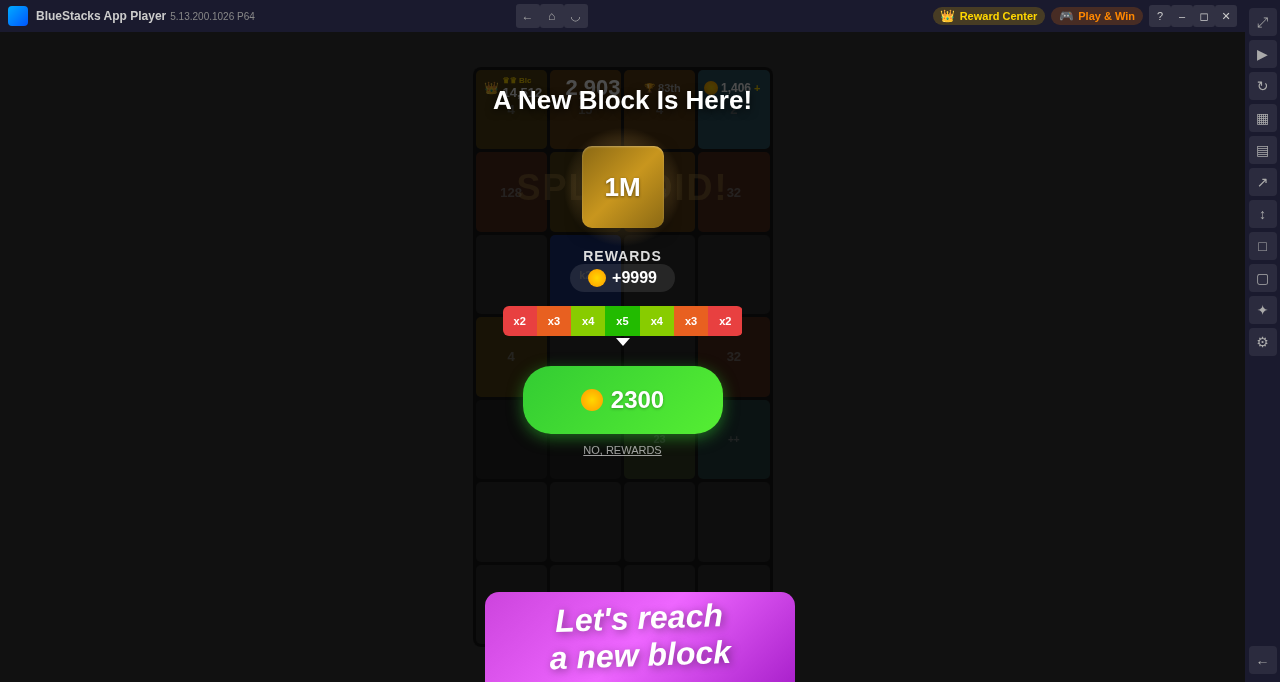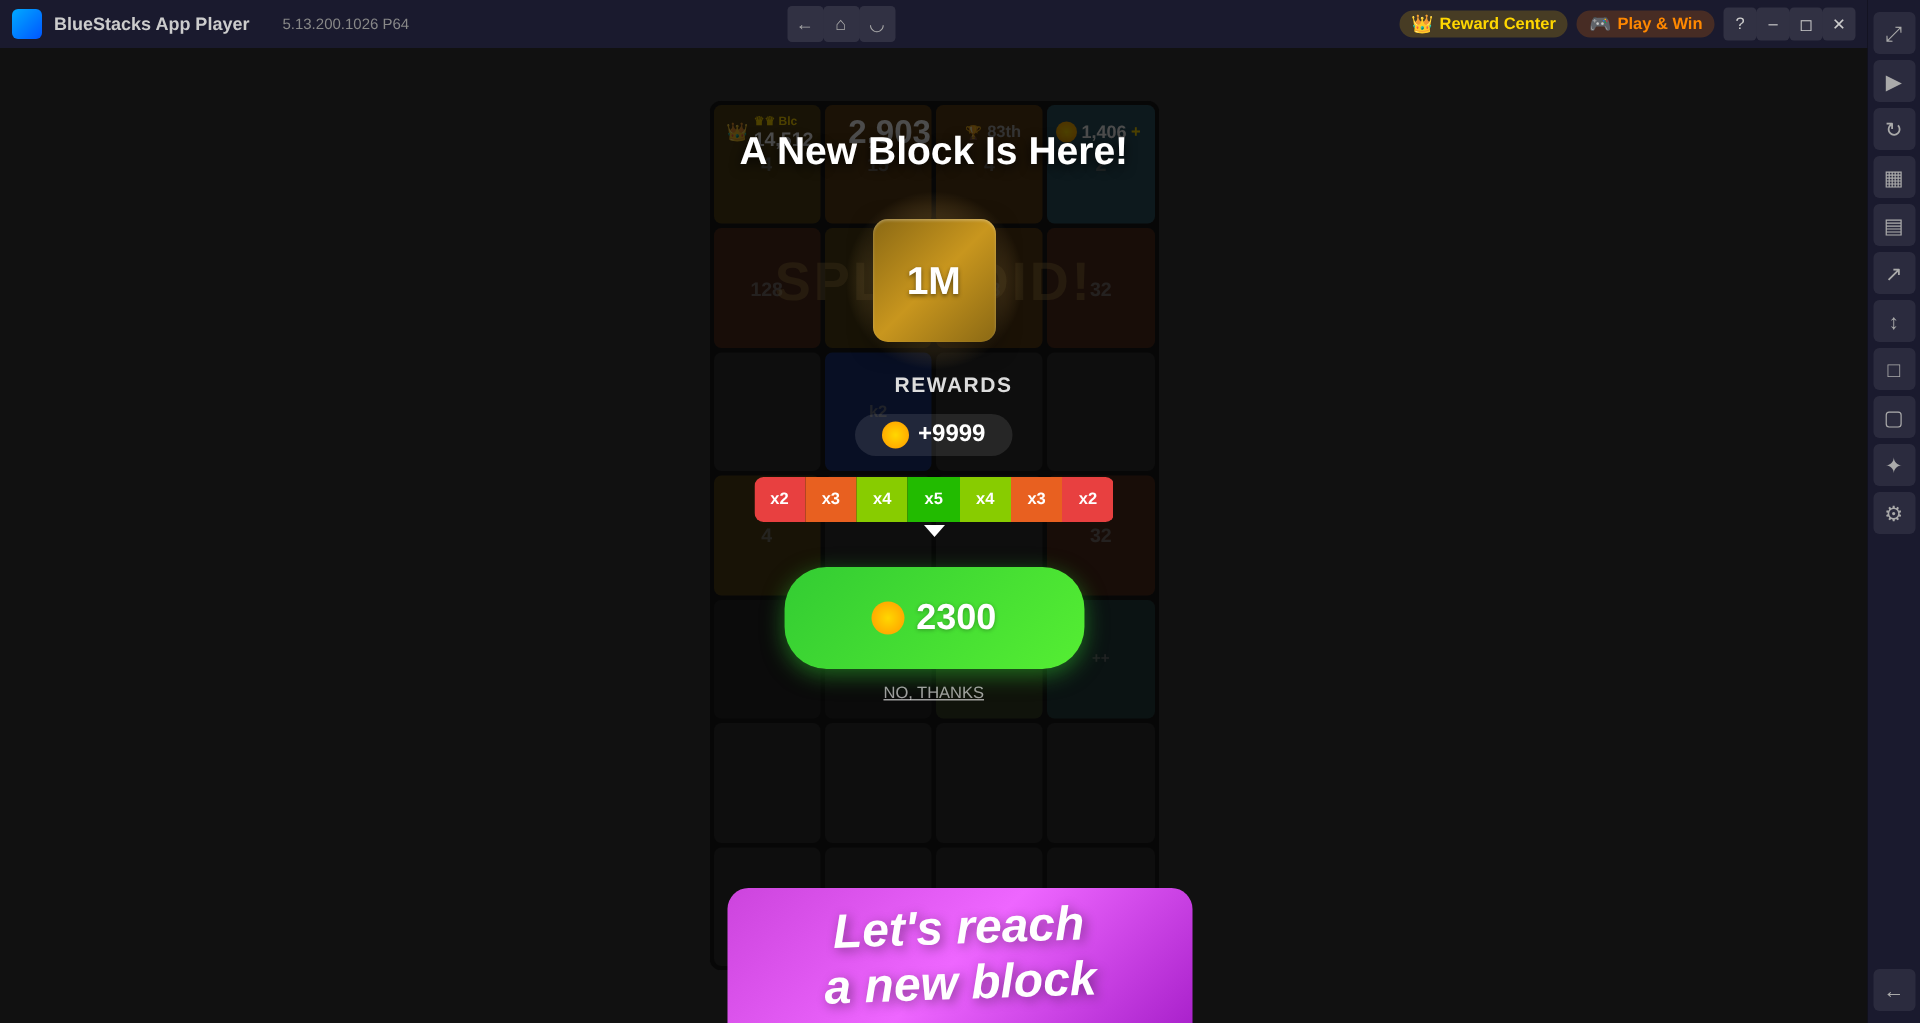--- a/index.html
+++ b/index.html
@@ -28,21 +28,21 @@
       width: 20px; height: 20px;
       background: linear-gradient(135deg, #00aaff, #0055ff);
       border-radius: 4px;
       margin-right: 8px;
       flex-shrink: 0;
     }
     .titlebar-app-name {
       color: #ccc;
       font-size: 12px;
       font-weight: bold;
-      margin-right: 22px;
+      margin-right: 4px;
     }
     .titlebar-version {
       color: #888;
       font-size: 10px;
       flex: 1;
     }
     .titlebar-nav-btn {
       width: 24px; height: 24px;
       background: rgba(255,255,255,0.1);
       border-radius: 3px;
@@ -227,22 +227,21 @@
       margin-top: 20px;
       text-align: center;
       z-index: 30;
       position: relative;
     }
     .rewards-label {
       color: #ddd;
       font-size: 14px;
       font-weight: bold;
       letter-spacing: 1px;
-      margin-bottom: 12px;
-      text-align: right;
+      margin-bottom: 0;
     }
     .rewards-coin {
       display: flex;
       align-items: center;
       justify-content: center;
       gap: 6px;
       background: rgba(255,255,255,0.1);
       border-radius: 20px;
       padding: 5px 18px;
     }
@@ -515,21 +514,21 @@
             <div class="mult-indicator"></div>
           </div>
         </div>
       </div>
 
       <div class="collect-btn">
         <div class="collect-btn-coin"></div>
         <span class="collect-btn-text">2300</span>
       </div>
 
-      <div class="no-thanks">NO, THANKS</div>
+      <div class="no-thanks">NO, REWARDS</div>
 
     </div>
 
     <div class="pause-btn">▮▮</div>
 
   </div>
 </div>
 
 <div class="bottom-banner">
   <div class="banner-text">

